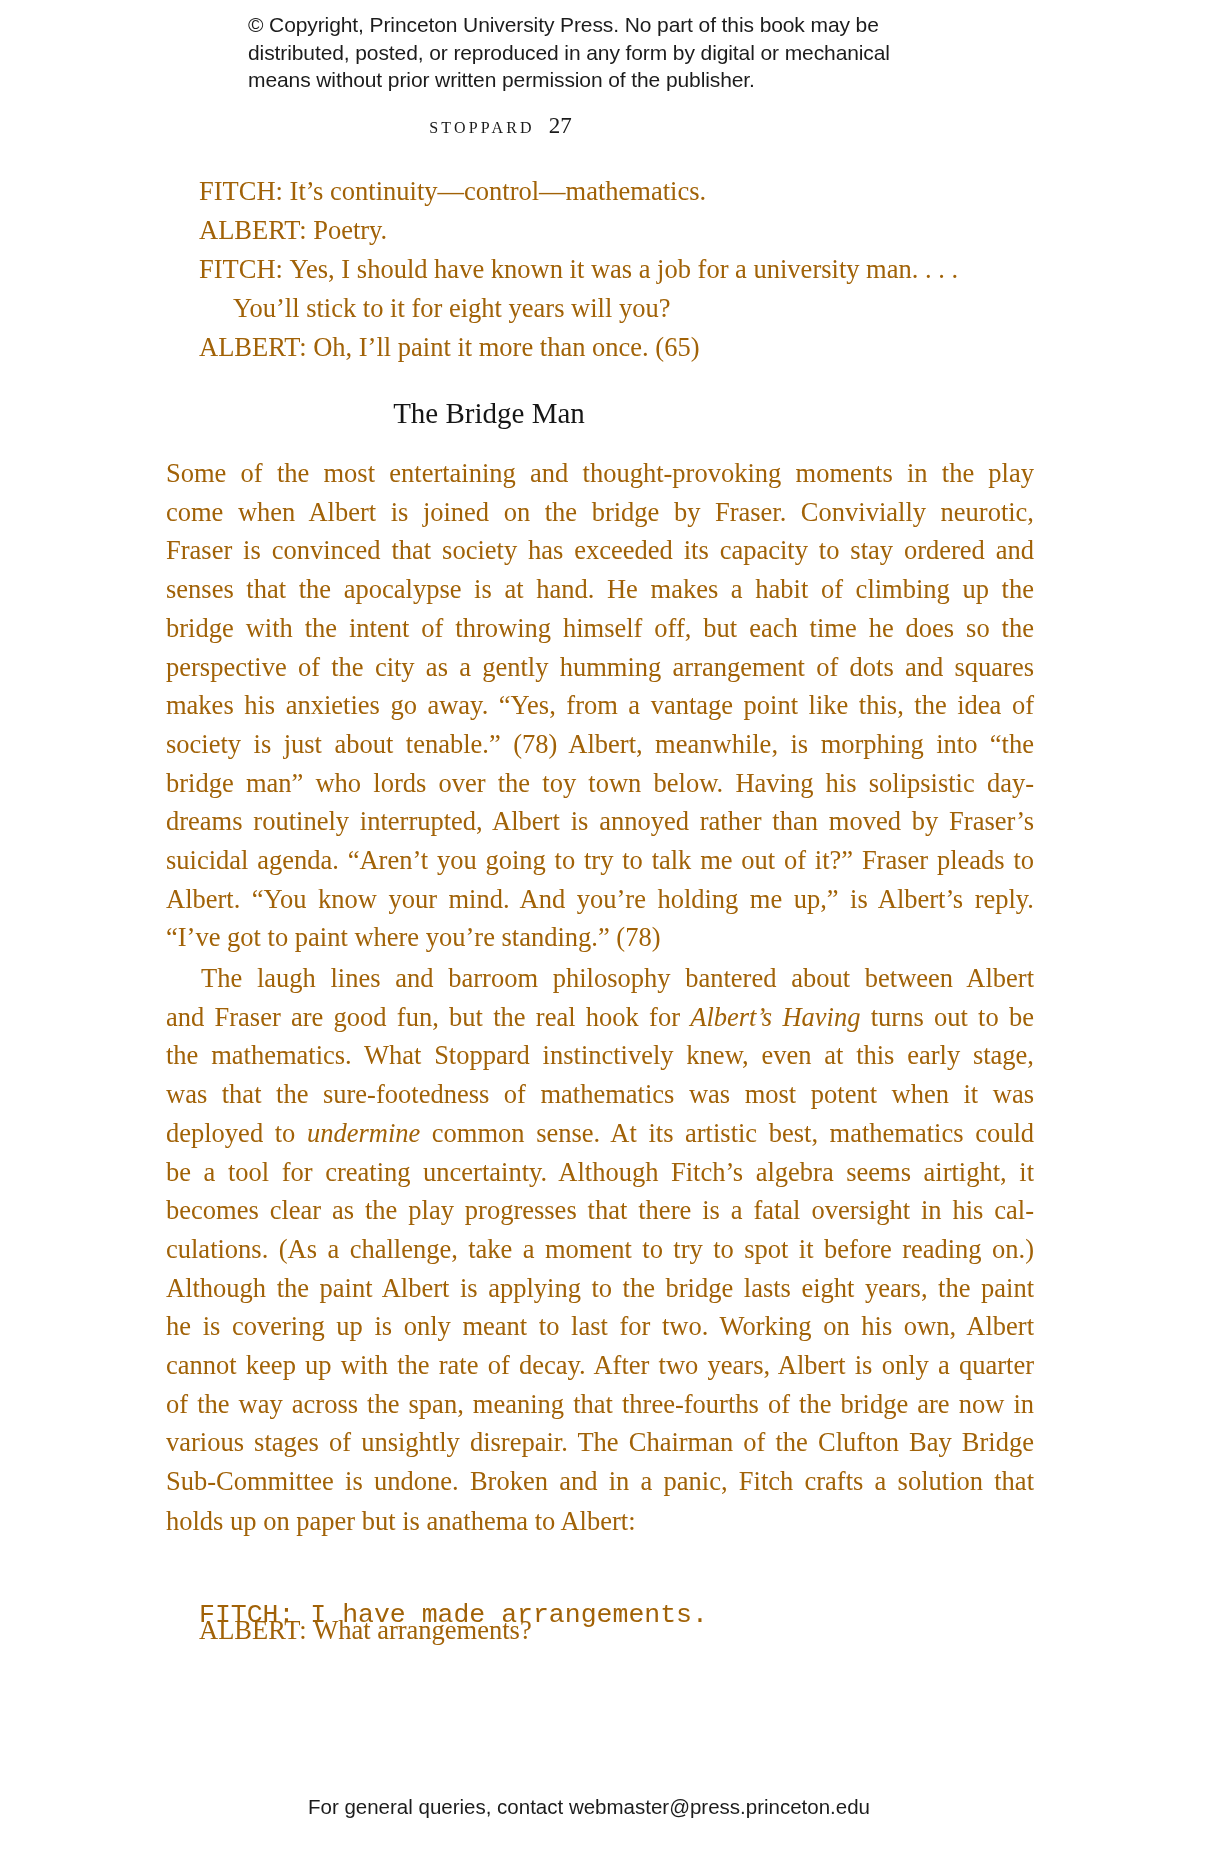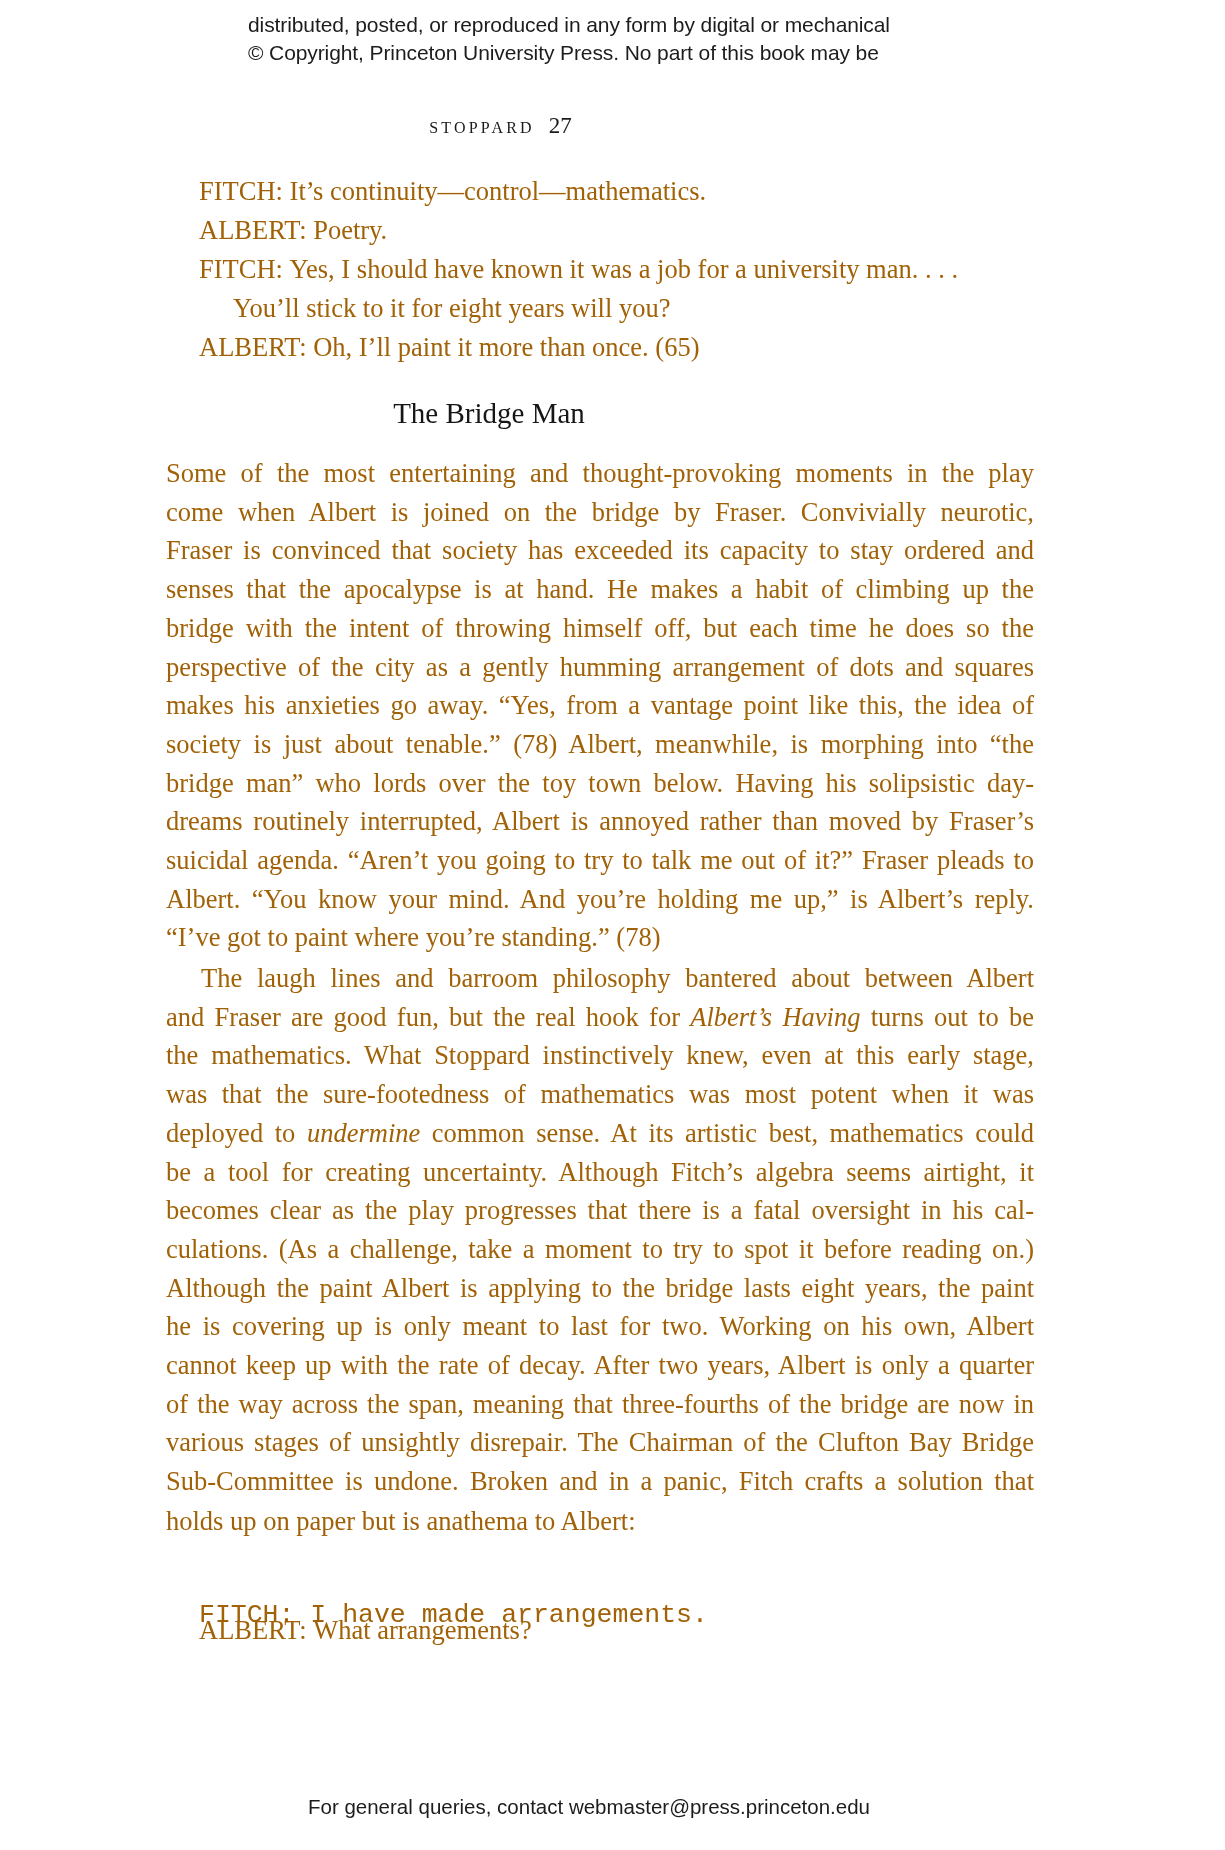--- a/index.html
+++ b/index.html
@@ -85,22 +85,23 @@
     font-size: 20.5px;
     line-height: 26px;
     color: #1c1c1c;
   }
   em { font-style: italic; }
 </style>
 </head>
 <body>
 
 <div class="notice">
+  <span class="ln">© Copyright, Princeton University Press. No part of this book may be</span>
   <span class="ln">distributed, posted, or reproduced in any form by digital or mechanical</span>
-  <span class="ln">© Copyright, Princeton University Press. No part of this book may be</span>
+  <span class="ln">means without prior written permission of the publisher.</span>
 </div>
 
 <div class="running-head">
   <span class="rh-title">Stoppard</span><span class="rh-page">27</span>
 </div>
 
 <div>
   <div class="line serif" style="left:199px; top:172px;">
     <span>FITCH:</span>&nbsp;<span>It’s continuity—control—mathematics.</span>
   </div>

